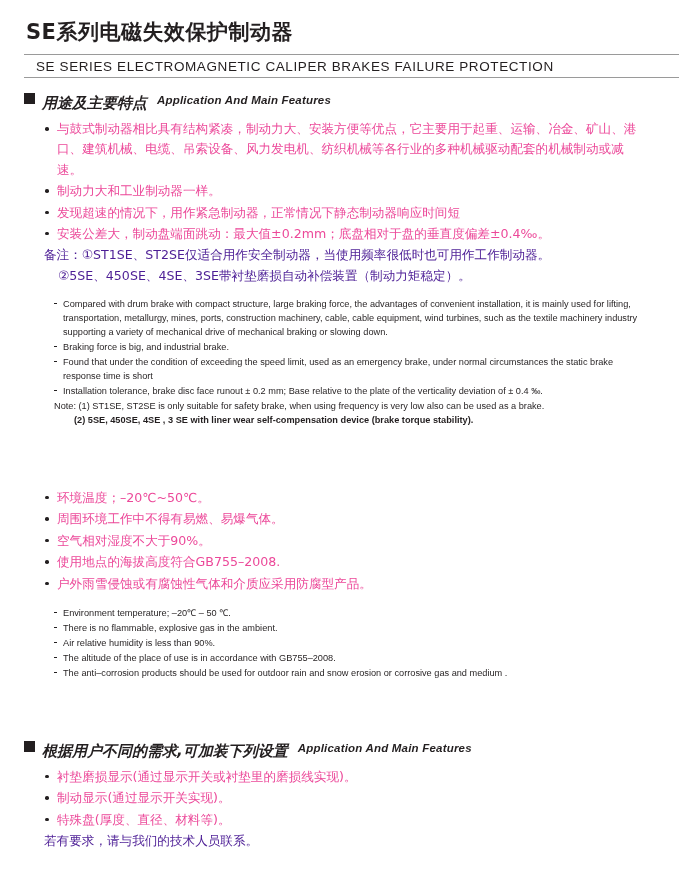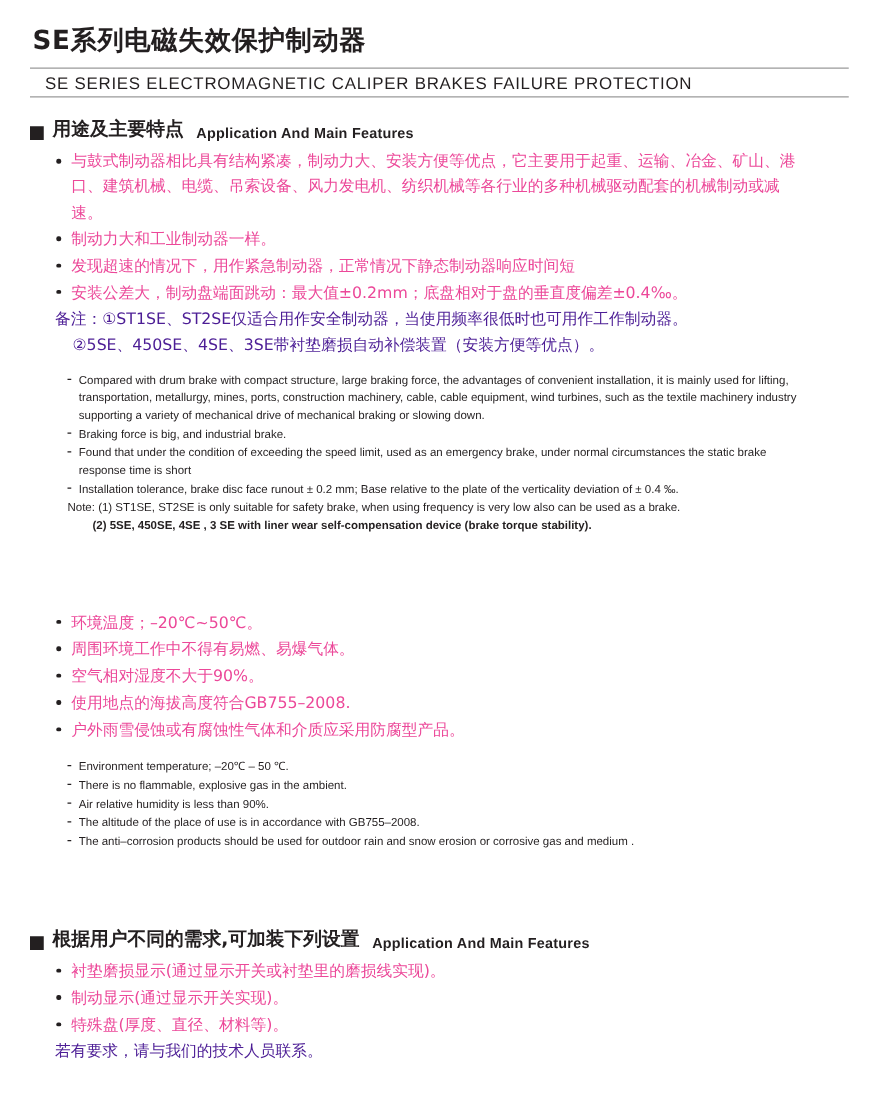--- a/index.html
+++ b/index.html
@@ -55,23 +55,24 @@
     margin: 0 0 0 2px;
   }
 
   
   .section {
     padding: 0 22px;
     margin-top: 16px;
   }
   .sec-head {
     display: flex;
-    align-items: flex-end;
+    align-items: flex-start;
     margin-left: 2px;
     margin-bottom: 6px;
+    font-style: italic;
   }
   .sq {
     display: inline-block;
     width: 11px;
     height: 11px;
     background: #231f20;
     margin-right: 7px;
     position: relative;
     top: -1px;
     flex: none;
@@ -186,21 +187,21 @@
       <span class="sec-cn">用途及主要特点</span>
       <span class="sec-en">Application And Main Features</span>
     </div>
     <ul class="cn-list">
       <li>与鼓式制动器相比具有结构紧凑，制动力大、安装方便等优点，它主要用于起重、运输、冶金、矿山、港口、建筑机械、电缆、吊索设备、风力发电机、纺织机械等各行业的多种机械驱动配套的机械制动或减速。</li>
       <li>制动力大和工业制动器一样。</li>
       <li>发现超速的情况下，用作紧急制动器，正常情况下静态制动器响应时间短</li>
       <li>安装公差大，制动盘端面跳动：最大值±0.2mm；底盘相对于盘的垂直度偏差±0.4‰。</li>
     </ul>
     <div class="cn-plain">备注：①ST1SE、ST2SE仅适合用作安全制动器，当使用频率很低时也可用作工作制动器。</div>
-    <div class="cn-plain indent">②5SE、450SE、4SE、3SE带衬垫磨损自动补偿装置（安装方便等优点）。</div>
+    <div class="cn-plain indent">②5SE、450SE、4SE、3SE带衬垫磨损自动补偿装置（制动力矩稳定）。</div>
     <div class="gap-md"></div>
     <ul class="en-list">
       <li>Compared with drum brake with compact structure, large braking force, the advantages of convenient installation, it is mainly used for lifting, transportation, metallurgy, mines, ports, construction machinery, cable, cable equipment, wind turbines, such as the textile machinery industry supporting a variety of mechanical drive of mechanical braking or slowing down.</li>
       <li>Braking force is big, and industrial brake.</li>
       <li>Found that under the condition of exceeding the speed limit, used as an emergency brake, under normal circumstances the static brake response time is short</li>
       <li>Installation tolerance, brake disc face runout ± 0.2 mm; Base relative to the plate of the verticality deviation of  ± 0.4 ‰.</li>
     </ul>
     <div class="en-plain">Note: (1) ST1SE, ST2SE is only suitable for safety brake, when using frequency is very low also can be used as a brake.</div>
     <div class="en-plain indent">(2) 5SE, 450SE, 4SE , 3 SE with liner wear self-compensation device (brake torque stability).</div>
   </div>

